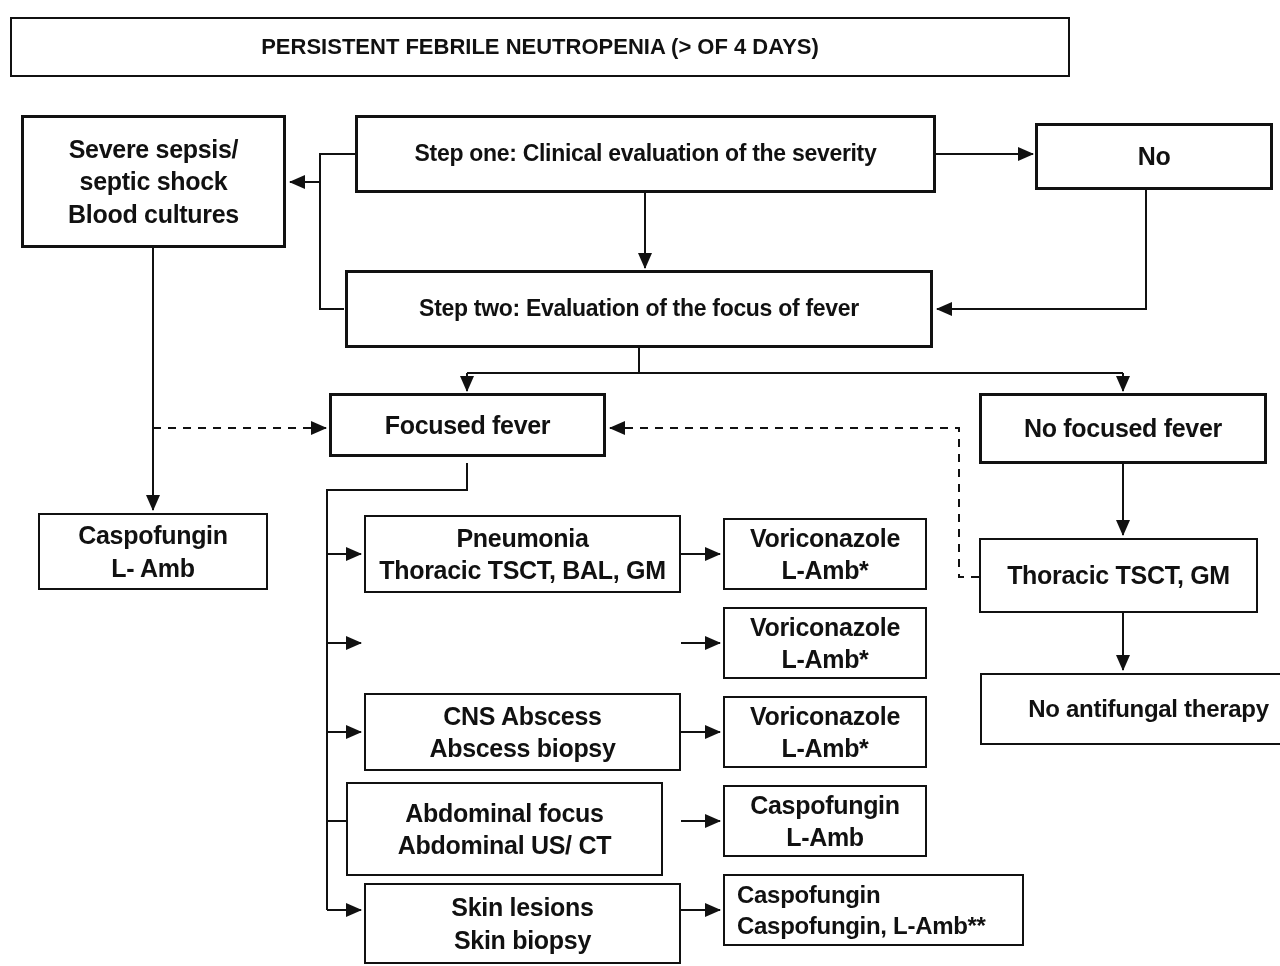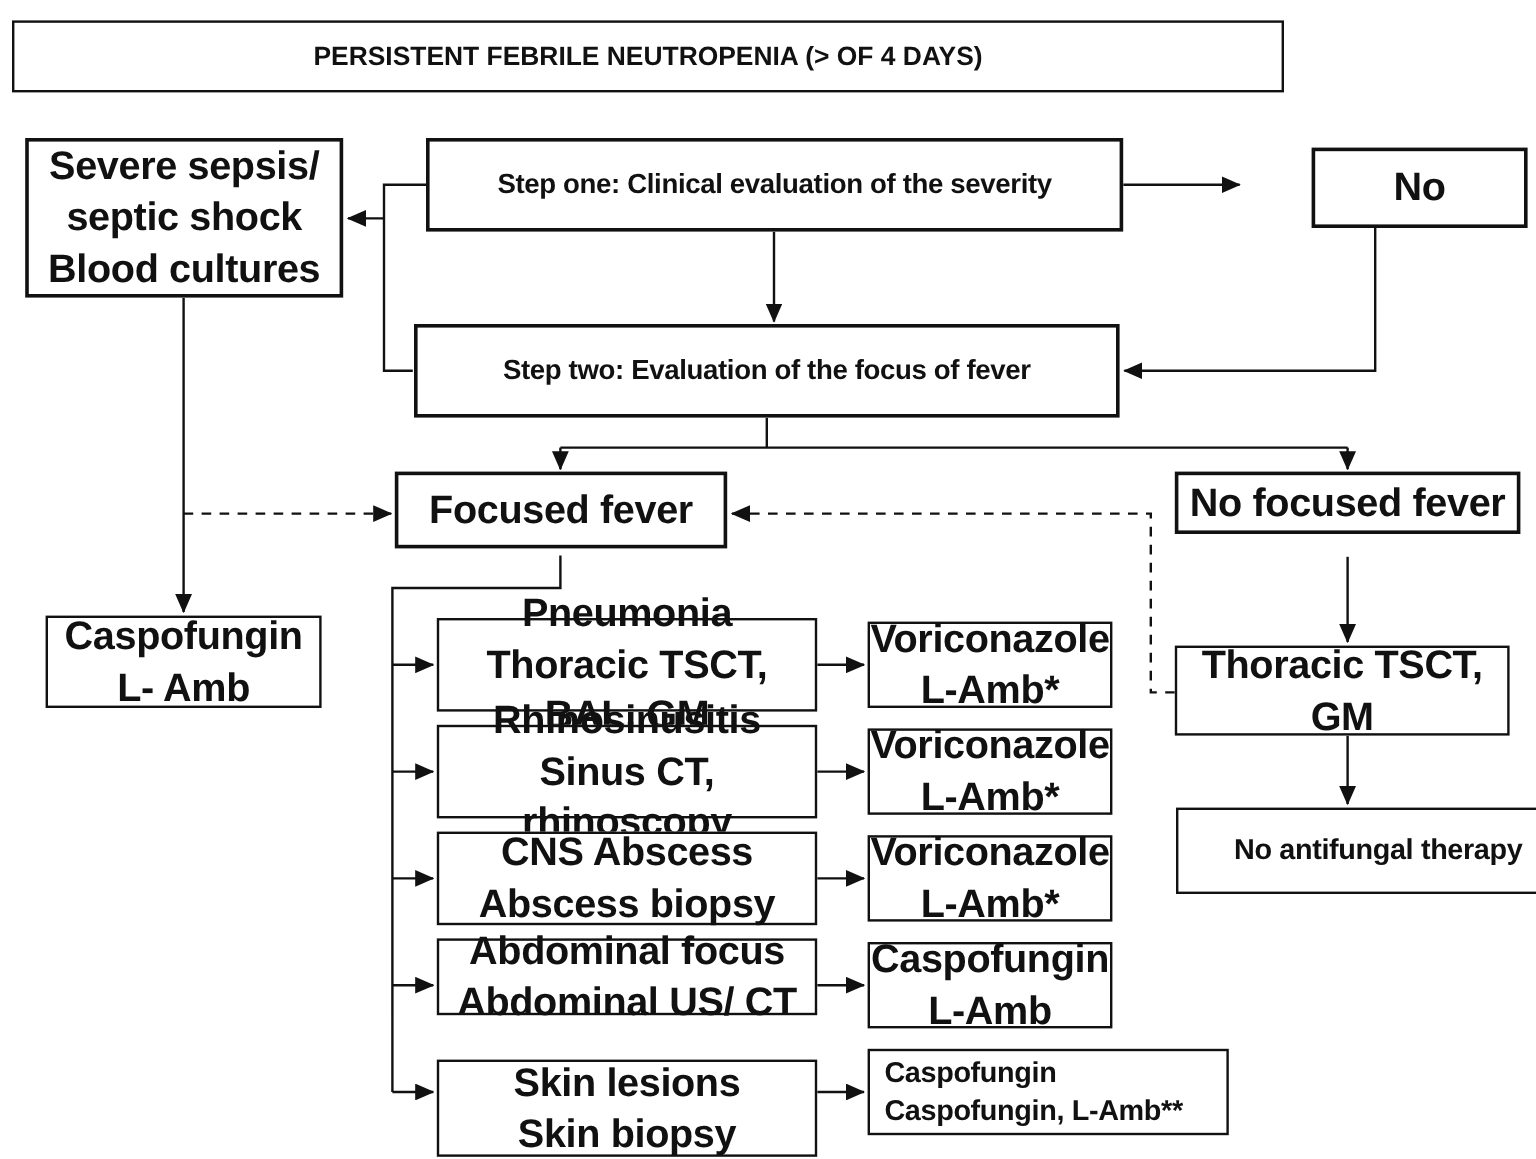--- a/index.html
+++ b/index.html
@@ -5,21 +5,21 @@
   html,body{margin:0;padding:0;background:#ffffff;}
   .canvas{
     position:relative;width:1280px;height:966px;background:#ffffff;
     font-family:"Liberation Sans",sans-serif;color:#111;overflow:hidden;
   }
   .wires{position:absolute;left:0;top:0;width:1280px;height:966px;pointer-events:none;}
   .box{
     position:absolute;box-sizing:border-box;background:#ffffff;
     border:2px solid #111;display:flex;flex-direction:column;
     align-items:center;justify-content:center;text-align:center;
-    font-weight:700;font-size:33px;line-height:1.3;letter-spacing:-0.3px;
+    font-weight:700;font-size:25px;line-height:1.3;letter-spacing:-0.3px;
     padding:2px 6px;
   }
   .box--thick{border-width:3px;}
   .box--title{font-size:22px;letter-spacing:0;}
   .box--step{font-size:23px;justify-content:center;}
   .box--left{align-items:flex-start;text-align:left;padding-left:12px;font-size:24px;}
   .box--small{font-size:24px;}
   .ln{display:block;}
 </style>
 </head>
@@ -69,54 +69,50 @@
   <div class="box box--thick" style="left:21px;top:115px;width:265px;height:133px">
     <span class="ln">Severe sepsis/</span>
     <span class="ln">septic shock</span>
     <span class="ln">Blood cultures</span>
   </div>
 
   <div class="box box--thick box--step" style="left:355px;top:115px;width:581px;height:78px">
     <span class="ln">Step one: Clinical evaluation of the severity</span>
   </div>
 
-  <div class="box box--thick" style="left:1093px;top:123px;width:180px;height:67px">
+  <div class="box box--thick" style="left:1035px;top:123px;width:238px;height:67px">
     <span class="ln">No</span>
   </div>
 
   <div class="box box--thick box--step" style="left:345px;top:270px;width:588px;height:78px">
     <span class="ln">Step two: Evaluation of the focus of fever</span>
   </div>
 
   <div class="box box--thick" style="left:329px;top:393px;width:277px;height:64px">
     <span class="ln">Focused fever</span>
   </div>
 
-  <div class="box box--thick" style="left:979px;top:393px;width:288px;height:52px">
+  <div class="box box--thick" style="left:979px;top:393px;width:288px;height:71px">
     <span class="ln">No focused fever</span>
   </div>
 
   <div class="box" style="left:38px;top:513px;width:230px;height:77px">
     <span class="ln">Caspofungin</span>
     <span class="ln">L- Amb</span>
   </div>
 
   <div class="box" style="left:364px;top:515px;width:317px;height:78px">
     <span class="ln">Pneumonia</span>
     <span class="ln">Thoracic TSCT, BAL, GM</span>
   </div>
-  <div class="box" style="left:364px;top:604px;width:317px;height:78px">
-    <span class="ln">Rhinosinusitis</span>
-    <span class="ln">Sinus CT, rhinoscopy</span>
-  </div>
   <div class="box" style="left:364px;top:693px;width:317px;height:78px">
     <span class="ln">CNS Abscess</span>
     <span class="ln">Abscess biopsy</span>
   </div>
-  <div class="box" style="left:364px;top:782px;width:317px;height:64px">
+  <div class="box" style="left:346px;top:782px;width:317px;height:94px">
     <span class="ln">Abdominal focus</span>
     <span class="ln">Abdominal US/ CT</span>
   </div>
   <div class="box" style="left:364px;top:883px;width:317px;height:81px">
     <span class="ln">Skin lesions</span>
     <span class="ln">Skin biopsy</span>
   </div>
 
   <div class="box" style="left:723px;top:518px;width:204px;height:72px">
     <span class="ln">Voriconazole</span>

